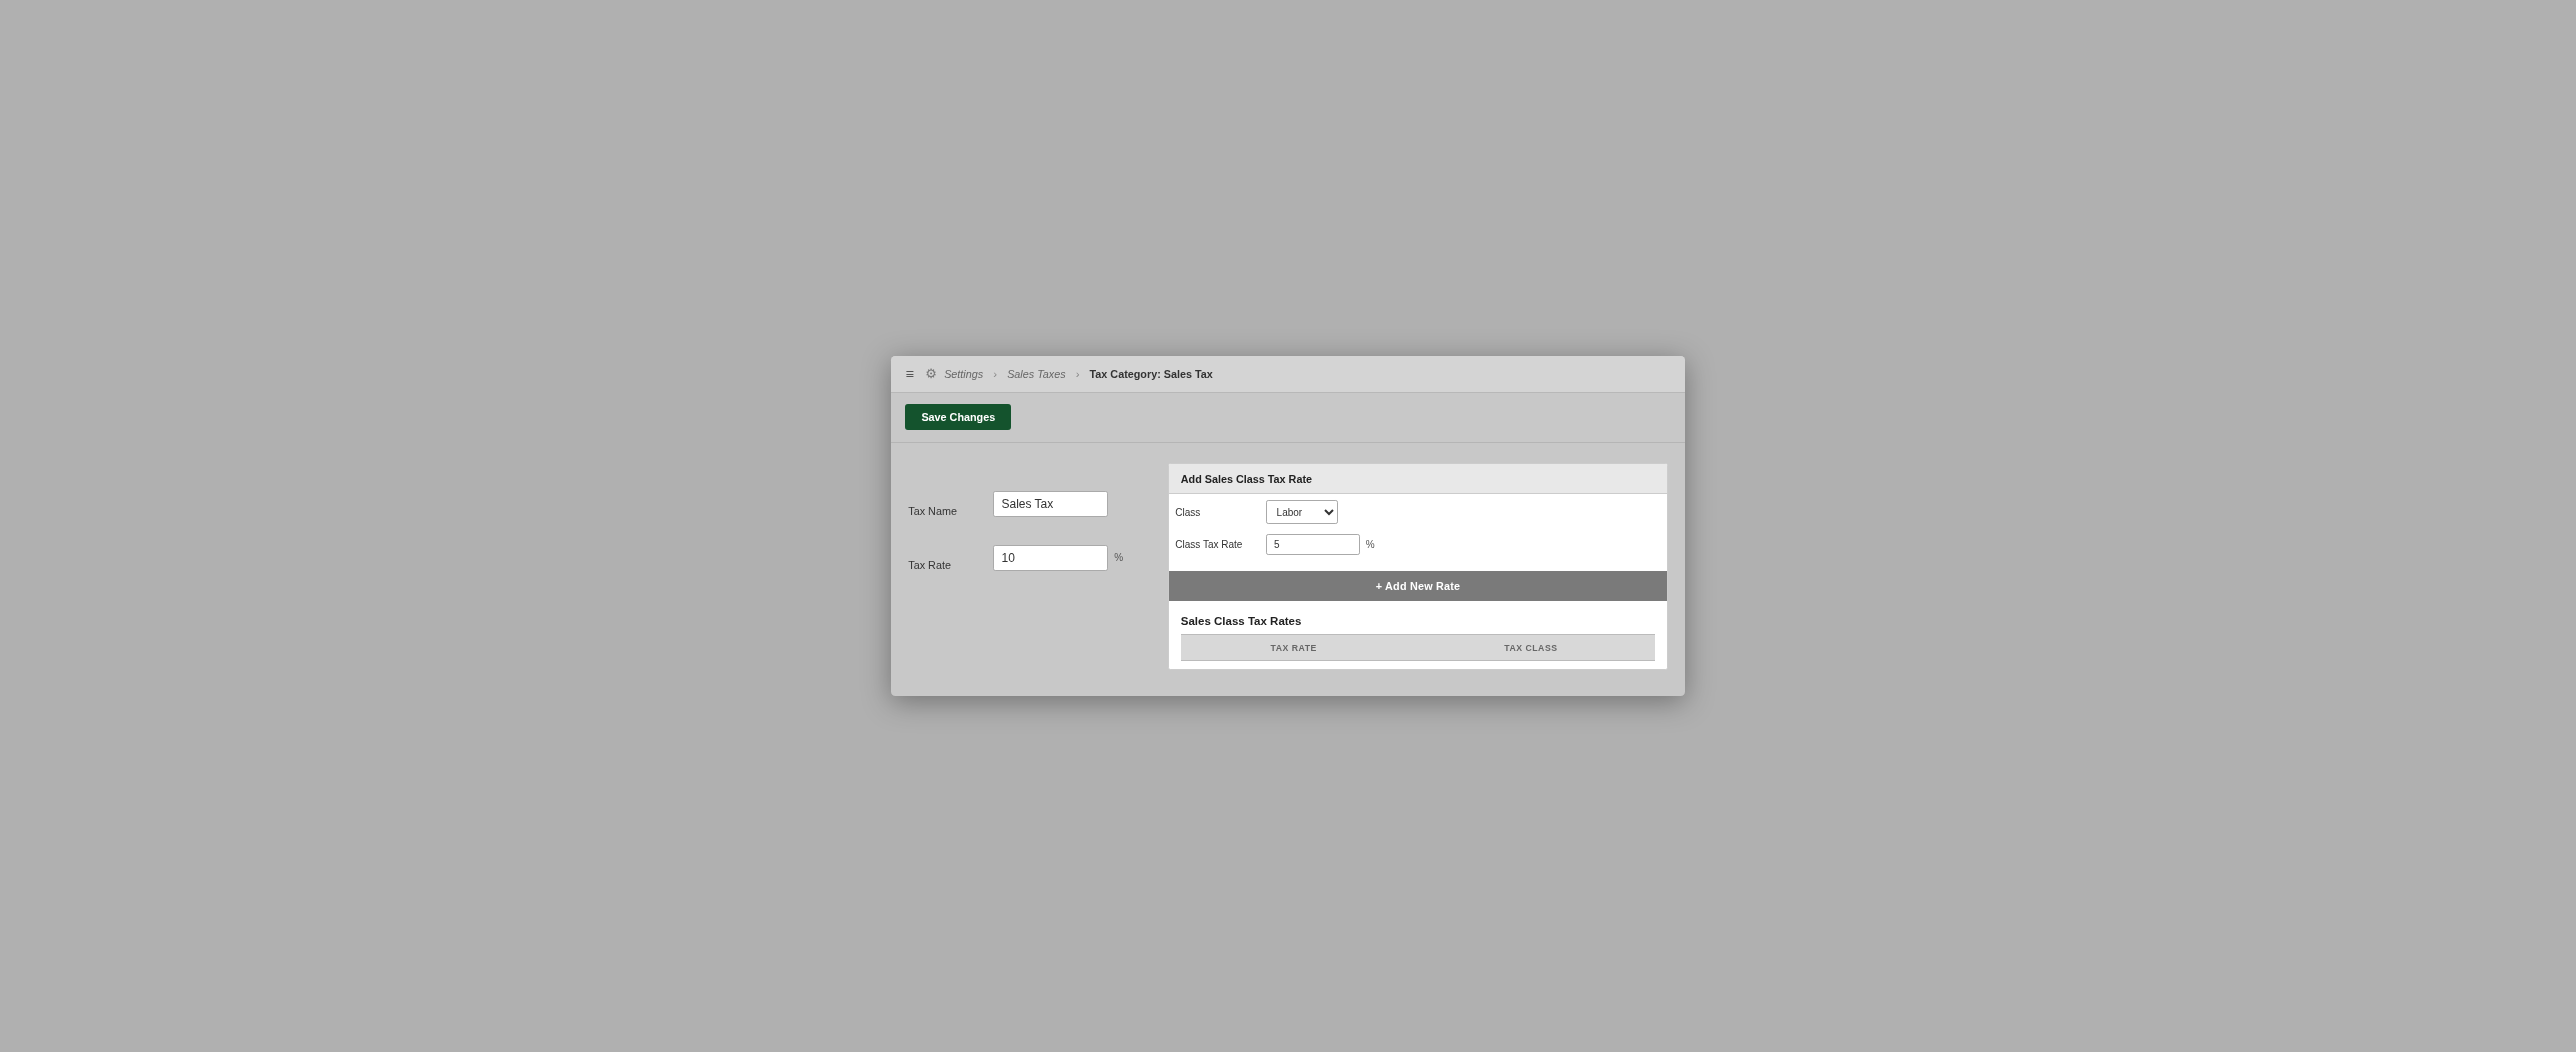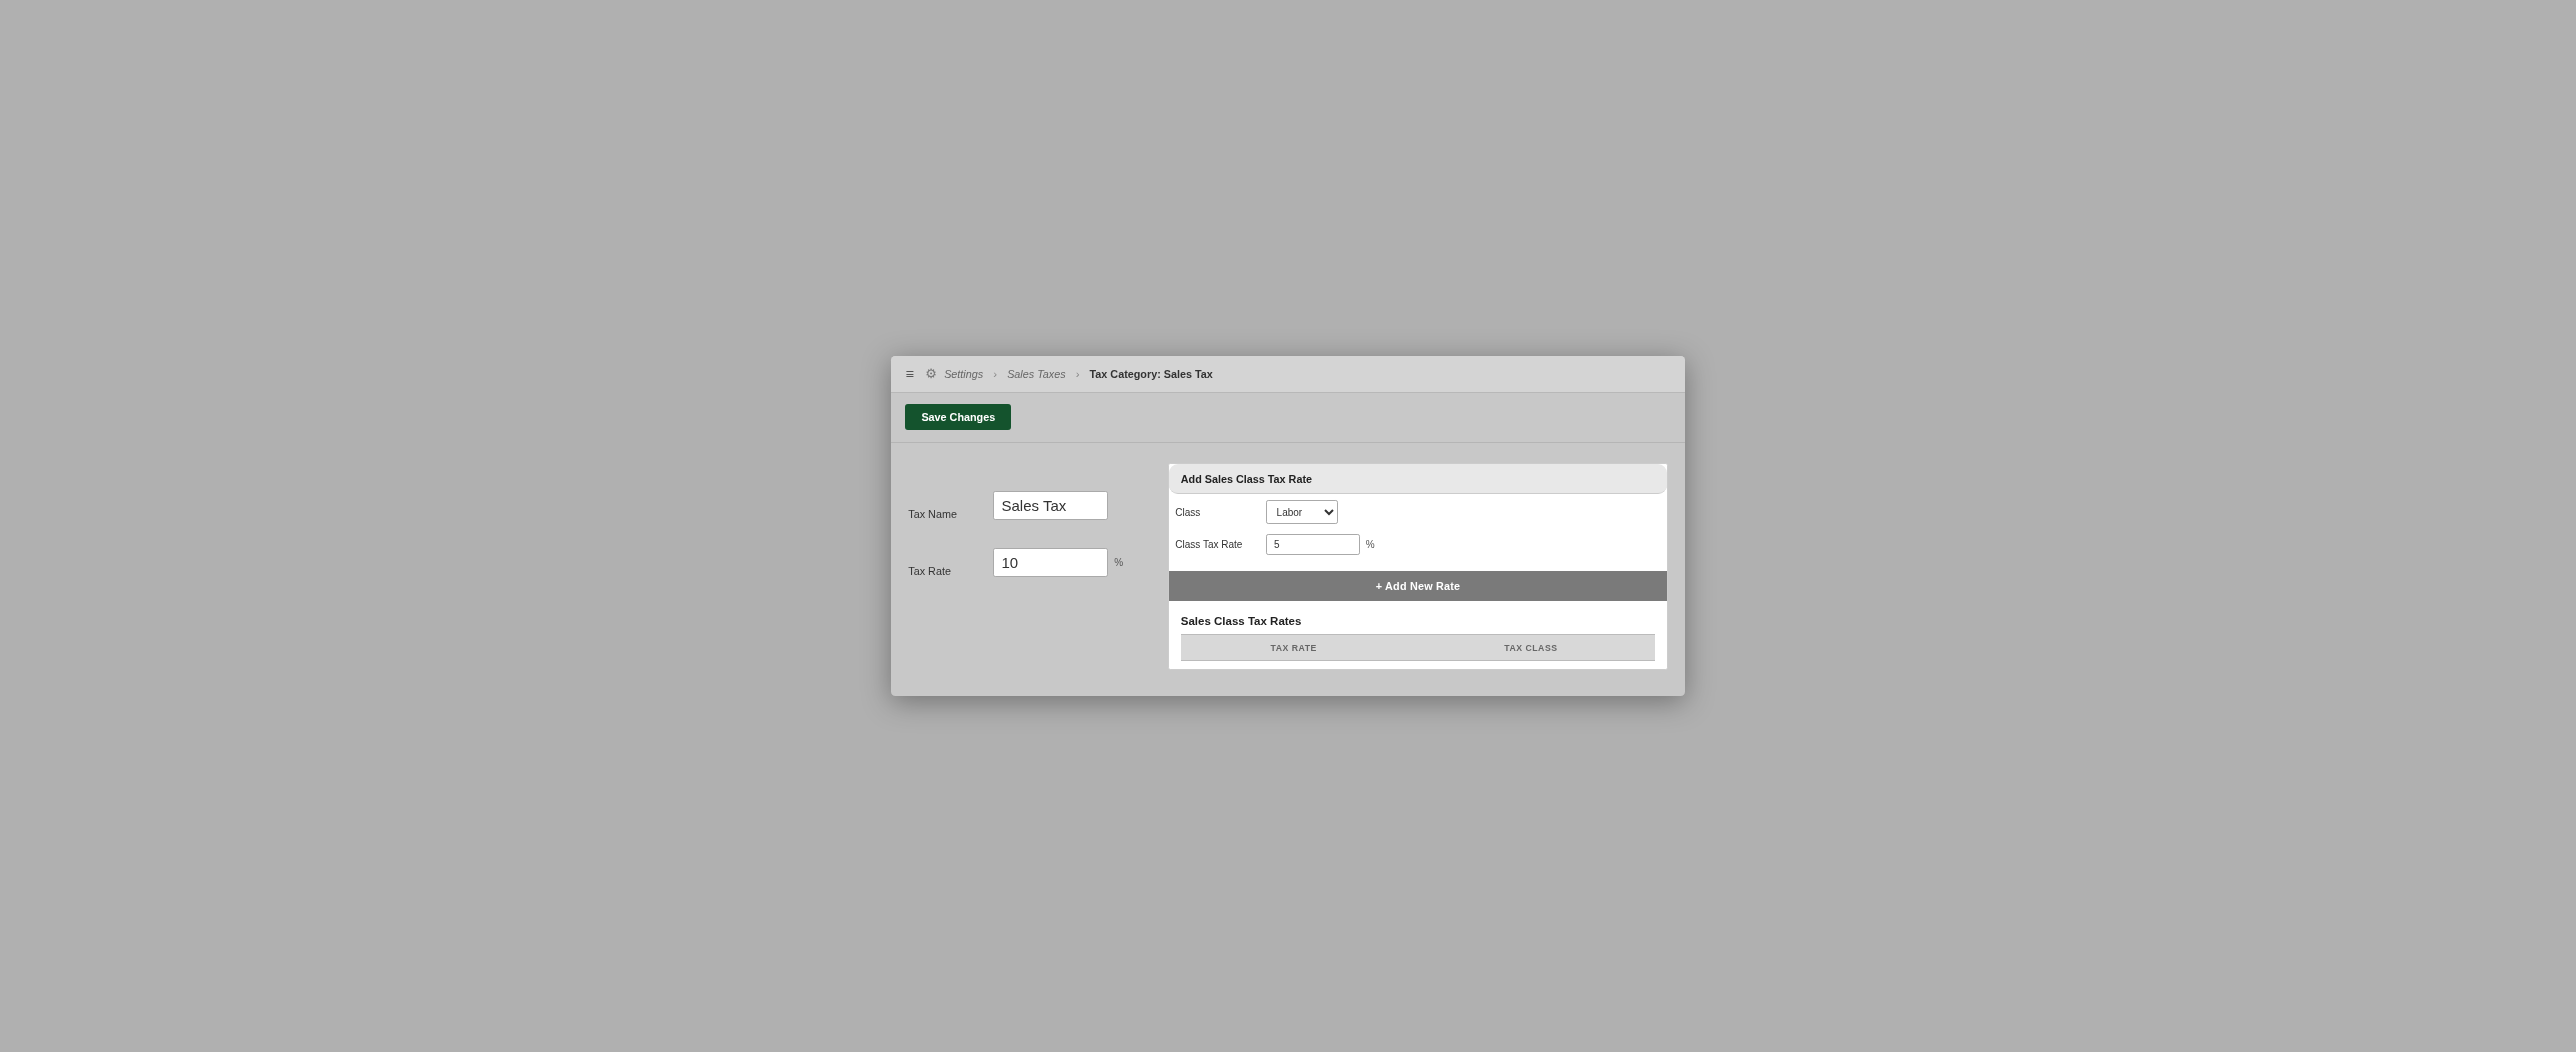--- a/index.html
+++ b/index.html
@@ -106,21 +106,21 @@
       font-size: 10.8px;
       color: #333;
       width: 72px;
       flex-shrink: 0;
     }
 
     .form-input {
       border: 0.7px solid #aaa;
       background: #fff;
       padding: 5px 7.2px;
-      font-size: 15px;
+      font-size: 12px;
       border-radius: 2.2px;
       width: 115px;
       color: #333;
       outline: none;
     }
 
     .input-with-suffix {
       display: flex;
       align-items: center;
       gap: 6px;
@@ -140,21 +140,20 @@
       overflow: hidden;
     }
 
     .panel-header {
       background: #e8e8e8;
       border-bottom: 1.4px solid #ccc;
       padding: 8.7px 11.5px;
       font-size: 10.8px;
       font-weight: 700;
       color: #222;
-      border-radius: 9px;
     }
 
     .panel-body {
       padding: 6px;
     }
 
     .panel-row {
       display: flex;
       align-items: center;
       margin-bottom: 10px;

